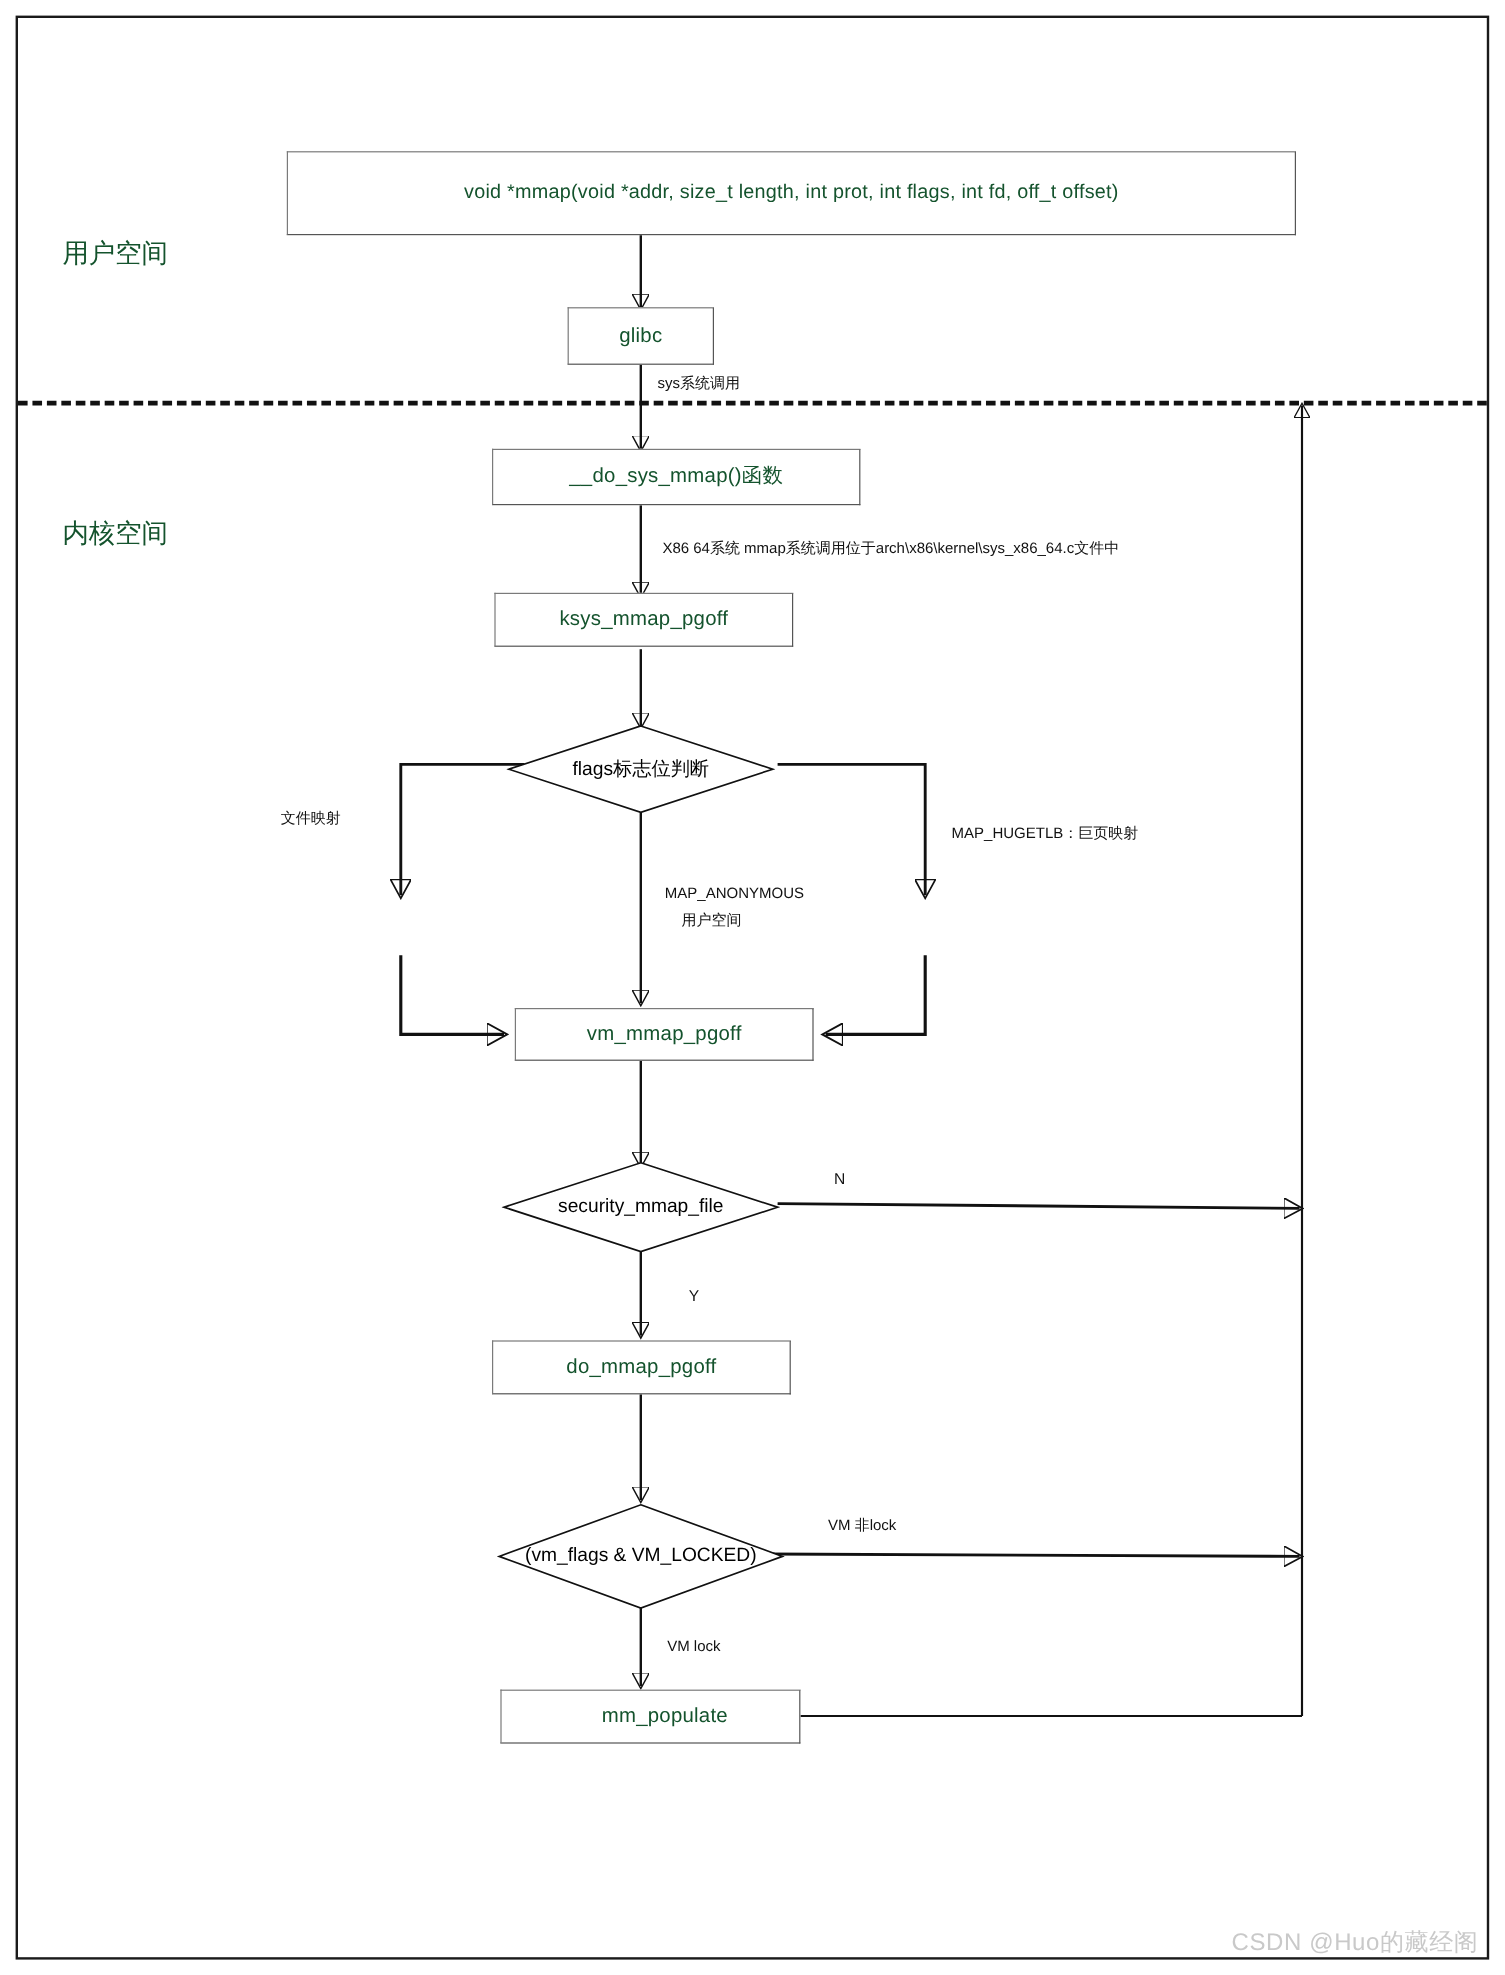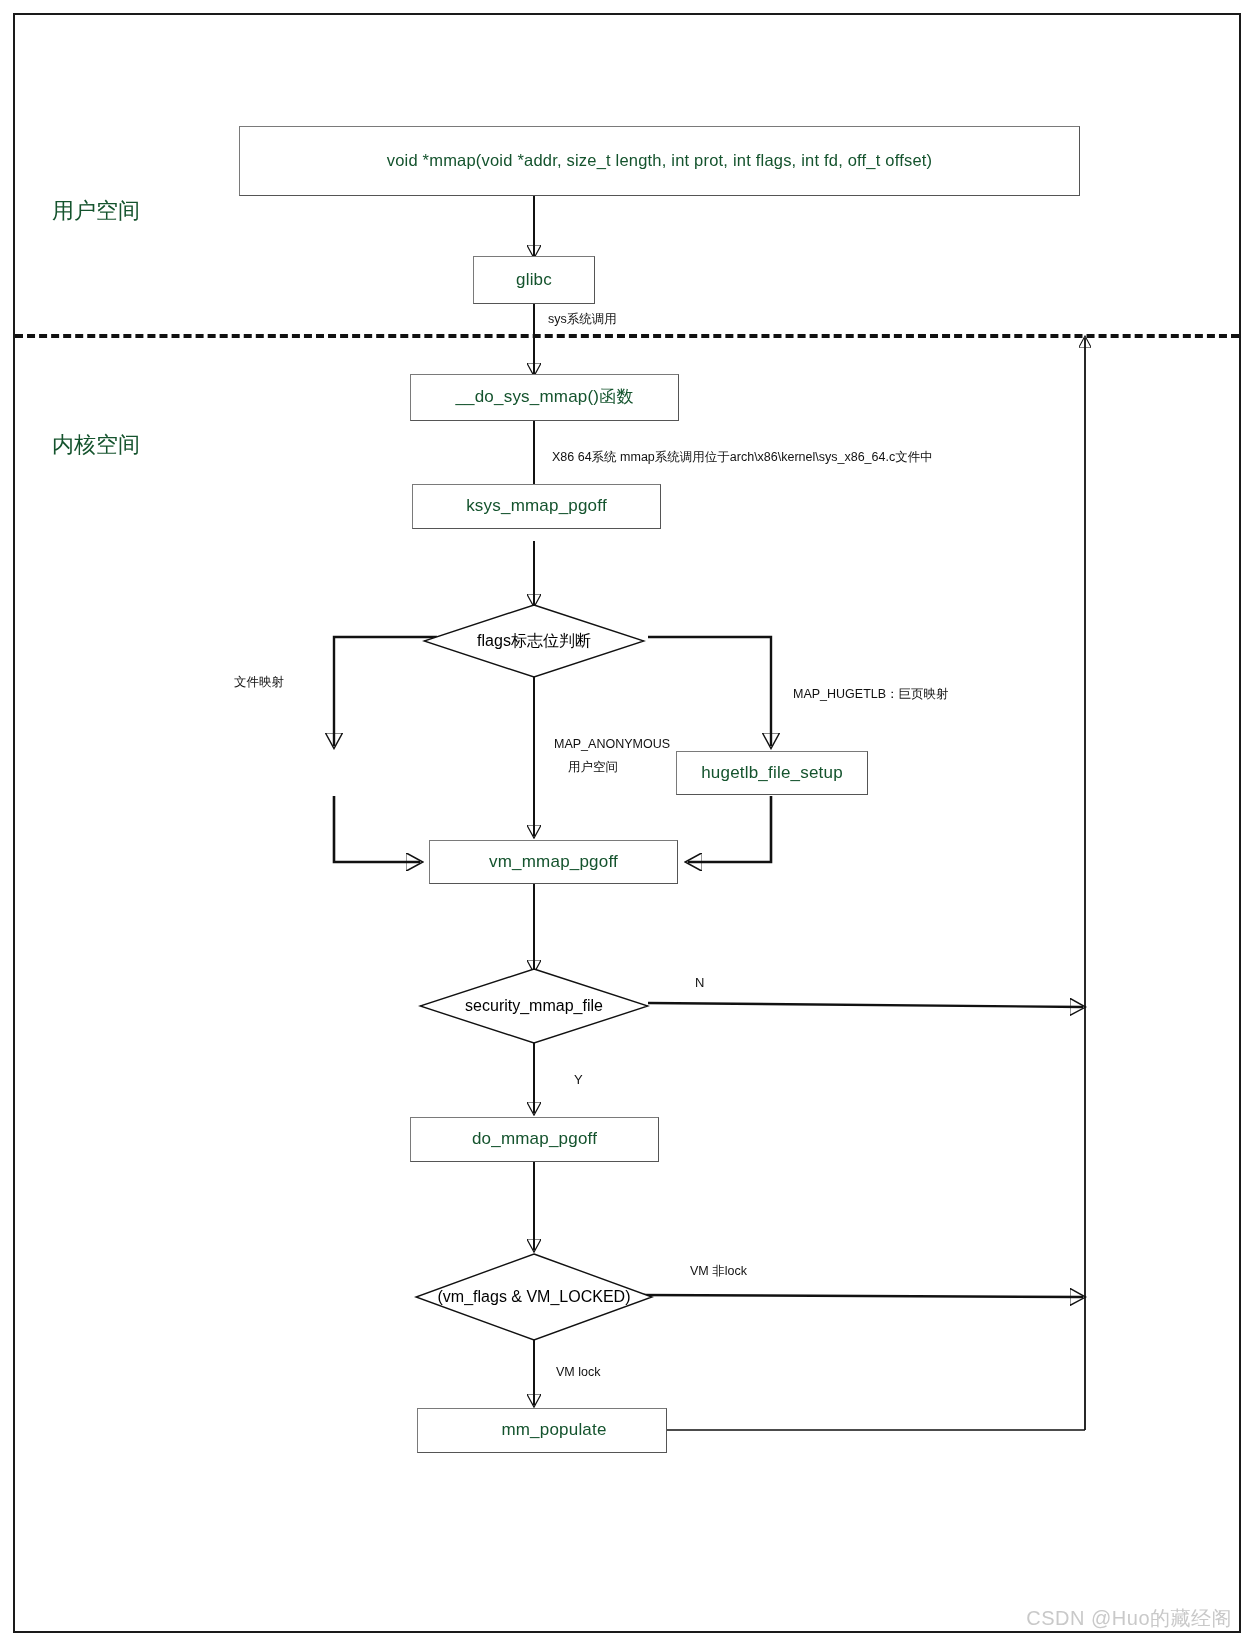--- a/index.html
+++ b/index.html
@@ -176,39 +176,36 @@
   <div class="section-label" style="left:52px; top:430px;">内核空间</div>
 
   <div class="node box sig" style="left:239px; top:126px; width:841px; height:70px;">
     <span class="lbl">void *mmap(void *addr, size_t length, int prot, int flags,    int fd, off_t offset)</span>
   </div>
 
   <div class="node box small" style="left:473px; top:256px; width:122px; height:48px;">
     <span class="lbl">glibc</span>
   </div>
 
-  <div class="node box" style="left:410px; top:374px; width:269px; height:47px;">
+  <div class="node box" style="left:410px; top:374px; width:307px; height:47px;">
     <span class="lbl">__do_sys_mmap()函数</span>
   </div>
 
-  <div class="node box" style="left:412px; top:484px; width:249px; height:45px;">
+  <div class="node box" style="left:412px; top:494px; width:249px; height:45px;">
     <span class="lbl">ksys_mmap_pgoff</span>
   </div>
 
   <div class="diamond-wrap" style="left:422px; top:603px; width:224px; height:76px;">
     <svg width="224" height="76" viewBox="0 0 224 76">
       <polygon points="112,2 222,38 112,74 2,38" fill="#ffffff" stroke="#111" stroke-width="1.4"></polygon>
     </svg>
     <div class="dlbl">flags标志位判断</div>
   </div>
 
 
-  <div class="node box" style="left:676px; top:751px; width:192px; height:44px;">
-    <span class="lbl">hugetlb_file_setup</span>
-  </div>
 
   <div class="node box" style="left:429px; top:840px; width:249px; height:44px;">
     <span class="lbl">vm_mmap_pgoff</span>
   </div>
 
   <div class="diamond-wrap" style="left:418px; top:967px; width:232px; height:78px;">
     <svg width="232" height="78" viewBox="0 0 232 78">
       <polygon points="116,2 230,39 116,76 2,39" fill="#ffffff" stroke="#111" stroke-width="1.4"></polygon>
     </svg>
     <div class="dlbl">security_mmap_file</div>

